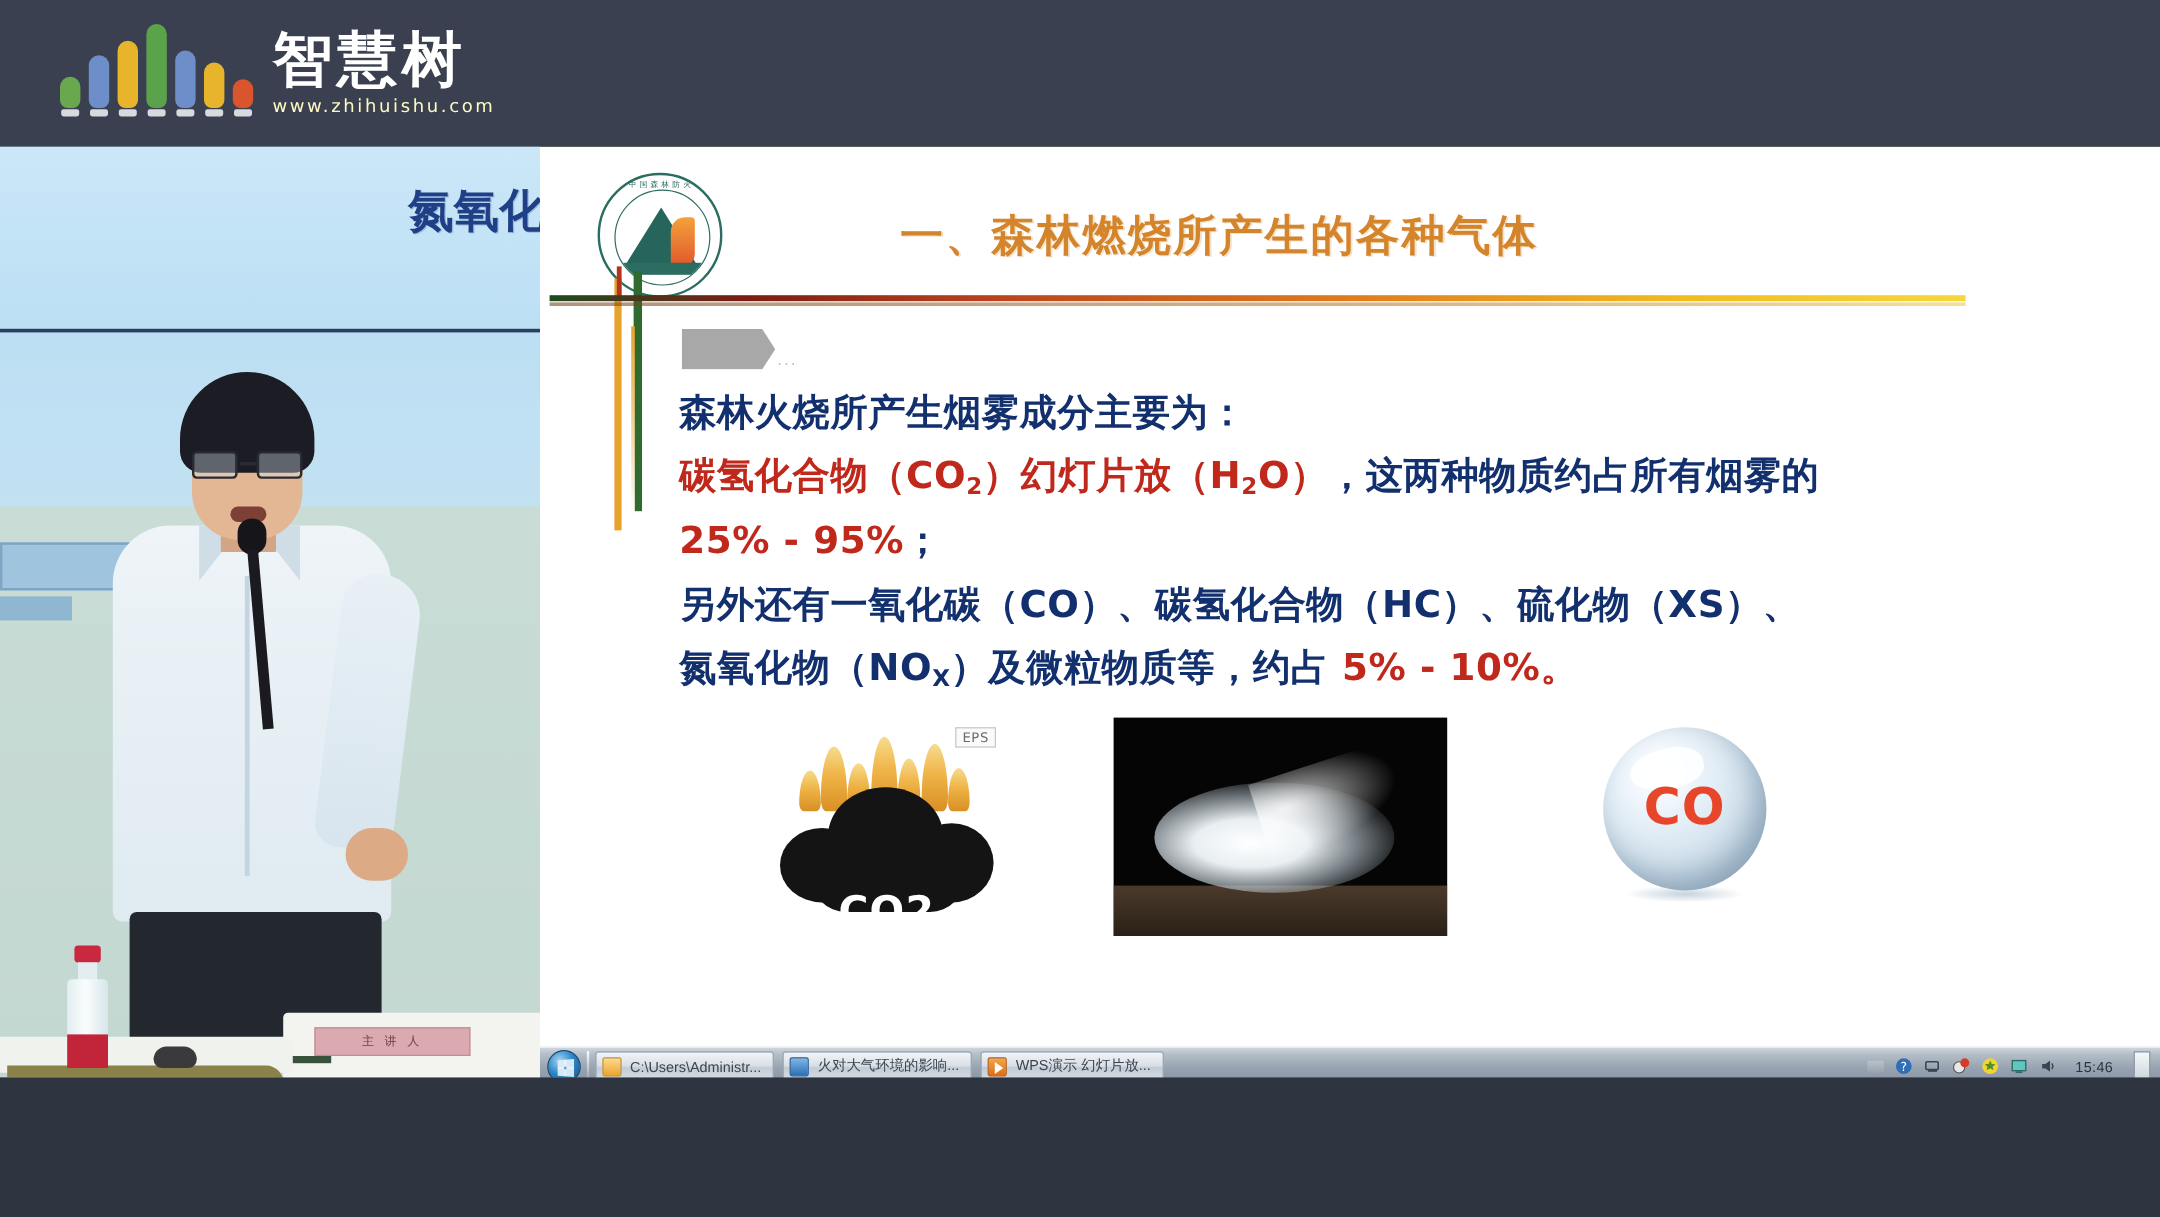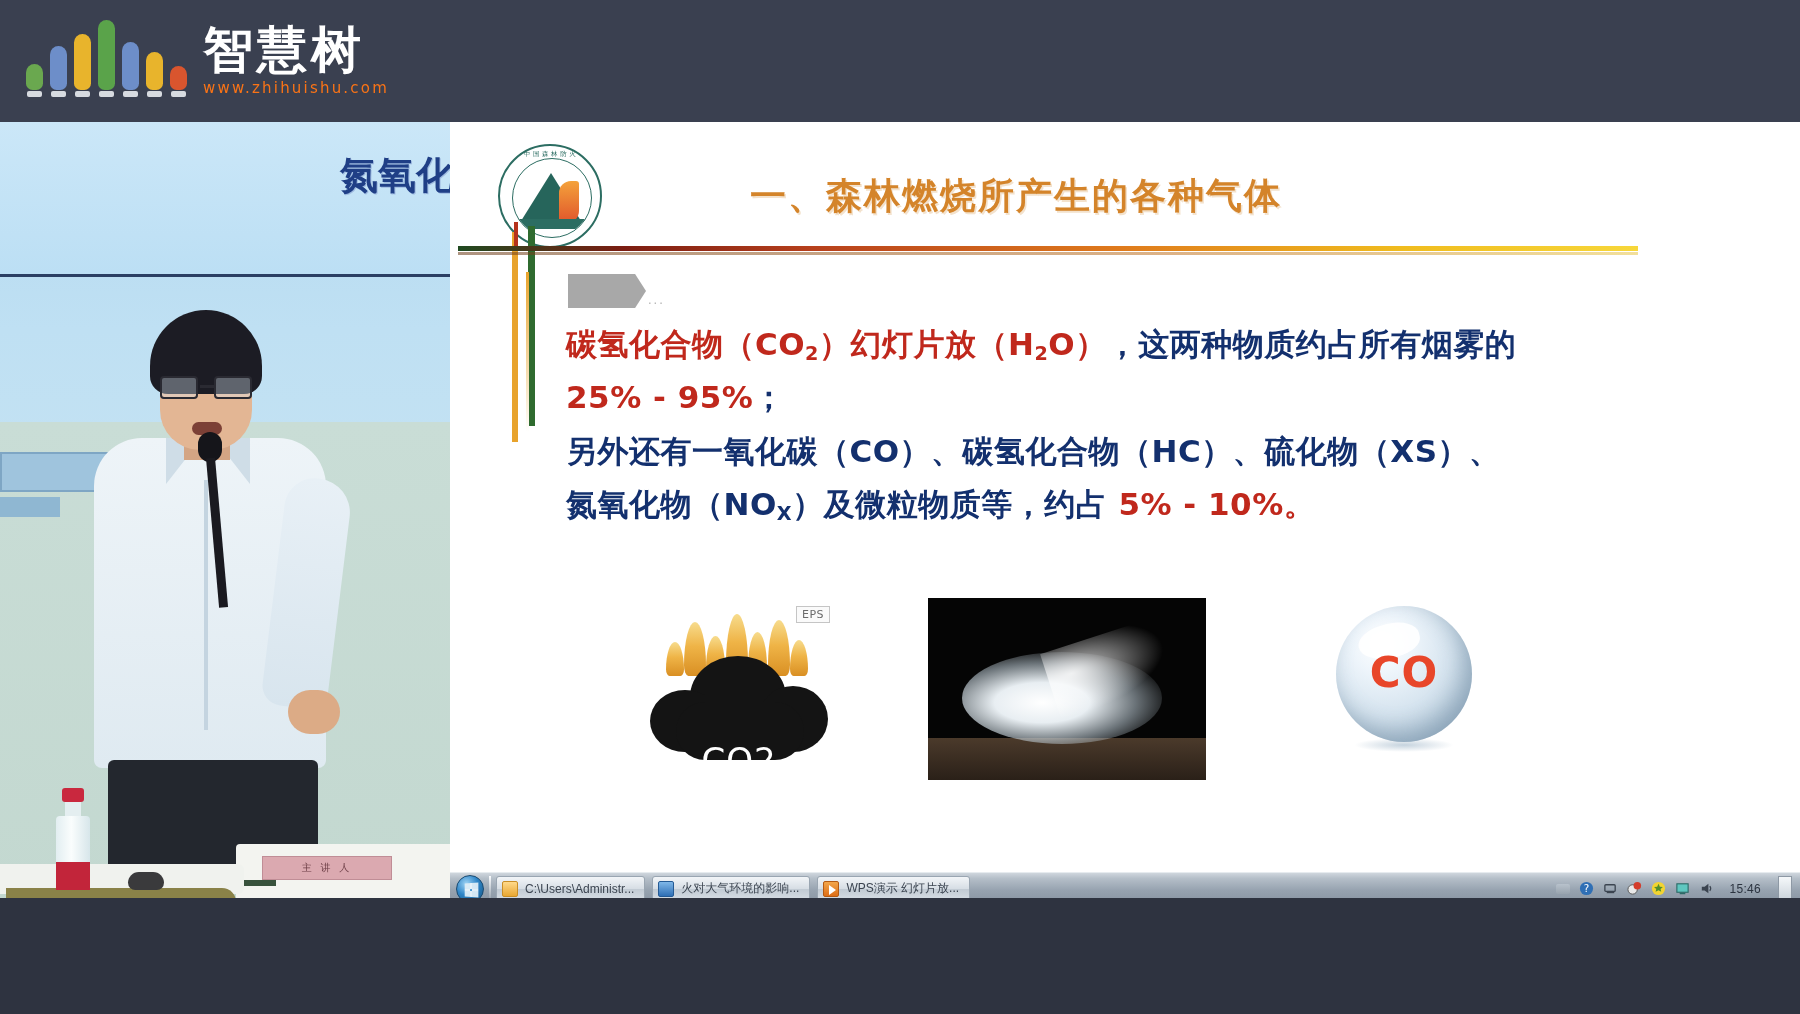--- a/index.html
+++ b/index.html
@@ -11,34 +11,34 @@
     overflow: hidden;
   }
 
   
   .stage { position: relative; width: 1800px; height: 1014px; background: #343a47; }
 
   
   .brandbar {
     position: absolute; left: 0; top: 0; width: 1800px; height: 122px;
     background: #3a4050;
-    display: flex; align-items: center;
+    display: flex; align-items: center; padding-left: 24px;
   }
   .logo-wrap { display: flex; align-items: flex-end; margin-left: 26px; }
   .bars { display: flex; align-items: flex-end; gap: 7px; height: 72px; }
   .bar-stem { position: relative; width: 17px; display: flex; flex-direction: column; align-items: center; }
   .bar-blob { width: 17px; border-radius: 9px 9px 7px 7px; }
   .bar-foot { width: 15px; height: 6px; background: #e9ecef; border-radius: 2px; margin-top: 1px; opacity: .9;}
   .wordmark { margin-left: 16px; display: flex; flex-direction: column; justify-content: flex-end; }
   .wordmark .cn {
     font-size: 50px; font-weight: 700; color: #ffffff; letter-spacing: 4px;
     line-height: 1.0; font-family: "DejaVu Sans", sans-serif;
   }
   .wordmark .url {
-    font-size: 15px; color: #f97316; letter-spacing: 2.2px; margin-top: 4px;
+    font-size: 15px; color: #fef9c3; letter-spacing: 2.2px; margin-top: 4px;
     font-family: "DejaVu Sans", sans-serif;
   }
 
   
   .player {
     position: absolute; left: 0; top: 122px; width: 1800px; height: 776px;
     background: #000; overflow: hidden;
   }
 
   
@@ -246,21 +246,21 @@
     border-radius: 50% 50% 20% 20% / 80% 80% 20% 20%;
   }
   .cloud {
     position: absolute; left: 0; top: 52px; width: 178px; height: 104px;
   }
   .cloud .c {
     position: absolute; background: #141414; border-radius: 50%;
   }
   .co2-label {
     position: absolute; left: 0; top: 84px; width: 178px; text-align:center;
-    color: #ffffff; font-weight: 400; font-size: 34px; font-family: "DejaVu Sans", sans-serif;
+    color: #ffffff; font-weight: 700; font-size: 34px; font-family: "DejaVu Sans", sans-serif;
     letter-spacing: 1px; z-index: 4;
   }
   .eps-badge {
     position: absolute; left: 146px; top: 2px;
     font-size: 11px; color: #6b6b6b; border: 1px solid #c5c5c5; background:#fafafa;
     padding: 1px 5px; letter-spacing: .5px; font-family: "DejaVu Sans", sans-serif;
   }
   .pic-steam {
     position: absolute; left: 478px; top: 10px; width: 278px; height: 182px;
     background: #050505; overflow: hidden;
@@ -460,20 +460,21 @@
       <div class="vline-orange"></div>
       <div class="vline-red"></div>
       <div class="vline-fade"></div>
       <div class="rule"></div>
       <div class="rule-shadow"></div>
 
       <div class="tag-shape"></div>
       <div class="tag-dots">...</div>
 
       <div class="body-text">
+          <div class="ln"><span style="color: rgb(19, 48, 110);">森林火烧所产生烟雾成分主要为：</span></div>
           <div class="ln"><span style="color: rgb(192, 40, 28);">碳氢化合物（CO</span><sub style="color: rgb(192, 40, 28);">2</sub><span style="color: rgb(192, 40, 28);">）幻灯片放（H</span><sub style="color: rgb(192, 40, 28);">2</sub><span style="color: rgb(192, 40, 28);">O）</span><span style="color: rgb(19, 48, 110);">，这两种物质约占所有烟雾的</span></div>
           <div class="ln"><span style="color: rgb(192, 40, 28);">25% - 95%</span><span style="color: rgb(19, 48, 110);">；</span></div>
           <div class="ln"><span style="color: rgb(19, 48, 110);">另外还有一氧化碳（CO）、碳氢化合物（HC）、硫化物（XS）、</span></div>
           <div class="ln"><span style="color: rgb(19, 48, 110);">氮氧化物（NO</span><sub style="color: rgb(19, 48, 110);">X</sub><span style="color: rgb(19, 48, 110);">）及微粒物质等，约占 </span><span style="color: rgb(192, 40, 28);">5% - 10%。</span></div>
         </div>
 
       <div class="pics">
 
         <div class="pic-co2">
           <div class="eps-badge">EPS</div>

